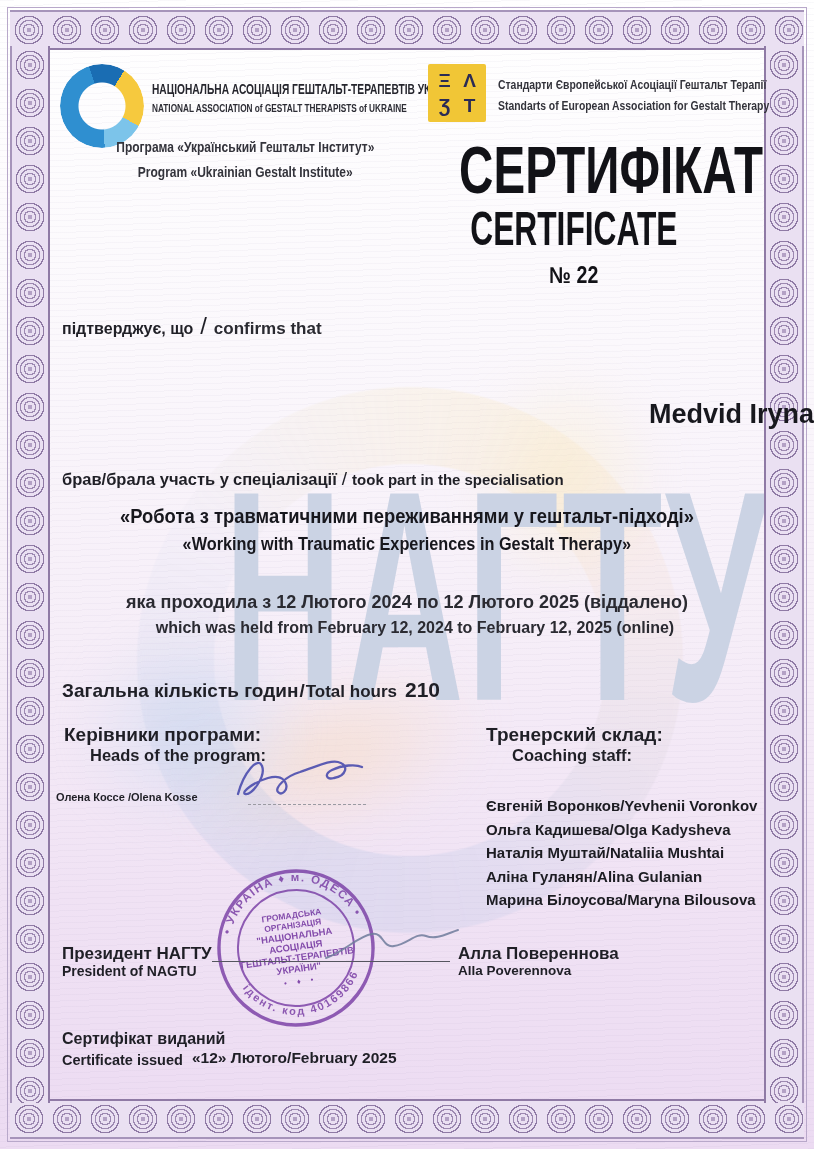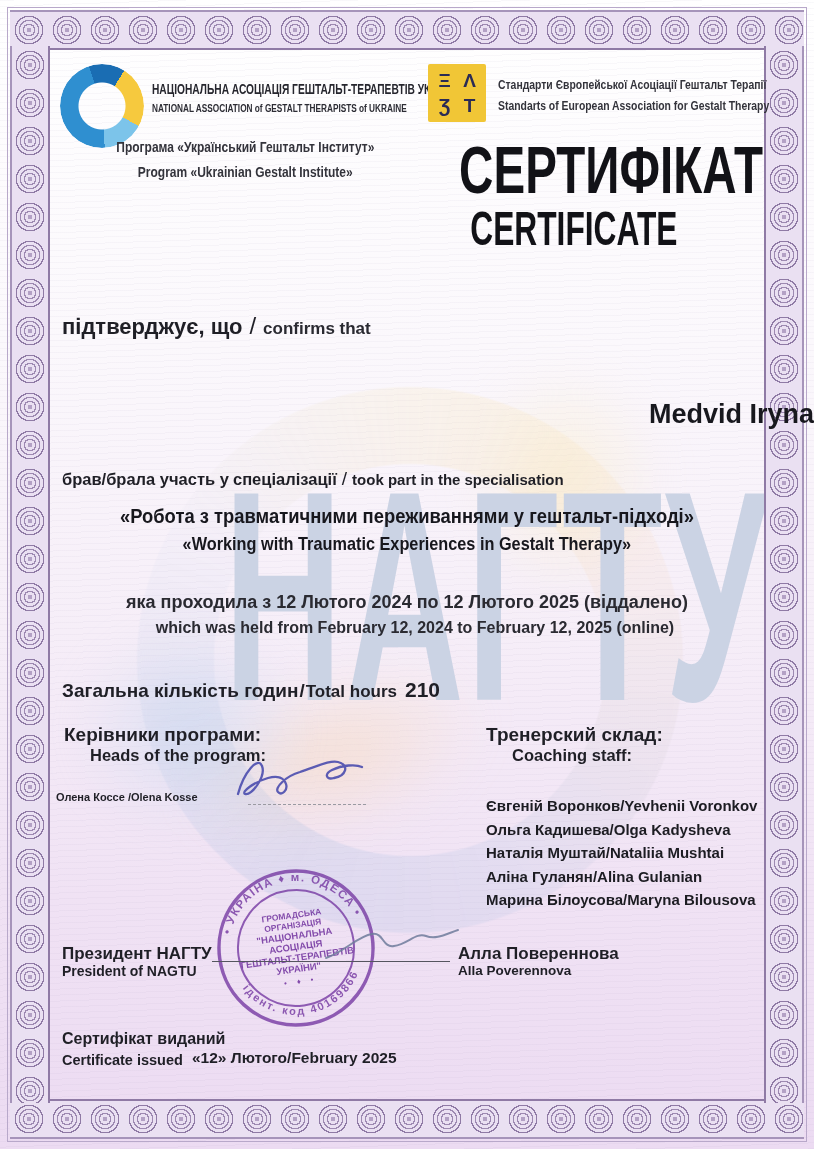--- a/index.html
+++ b/index.html
@@ -54,21 +54,21 @@
   
   .title-blk{left:400px;top:138px;width:348px;text-align:center;color:#121217;}
   .title-uk{font-size:66px;line-height:64px;font-weight:800;}
   .title-uk .sxc{transform:scaleX(.72);}
   .title-en{font-size:48px;line-height:50px;font-weight:800;margin-top:2px;}
   .title-en .sxc{transform:scaleX(.66);}
   .title-no{font-size:23px;line-height:26px;font-weight:700;margin-top:8px;}
   .title-no .sxc{transform:scaleX(.85);}
   
   .confirms{left:62px;top:312px;}
-  .confirms .uk{font-size:22px;font-weight:700;}
+  .confirms .uk{font-size:16px;font-weight:700;}
   .confirms .slash{font-size:24px;font-weight:400;margin:0 7px;}
   .confirms .en{font-size:17px;font-weight:600;color:#2a2a31;}
   
   .name-uk{left:0;right:0;top:362px;text-align:center;font-size:30px;font-weight:800;color:#18181e;}
   .name-en{left:0;right:0;top:399px;text-align:right;font-size:27px;font-weight:800;color:#18181e;}
   
   .part{left:62px;top:468px;font-size:16.5px;}
   .part .r{font-weight:600;}
   .part .b{font-weight:800;margin-left:4px;}
   .part .slash{font-weight:400;font-size:19px;margin:0 5px;}
@@ -150,20 +150,21 @@
     <span>Т</span>
   </div>
   <div class="abs ct eagt-text">
     <div class="nowrap"><span class="sx" style="transform:scaleX(.8)">Стандарти Європейської Асоціації Гештальт Терапії</span></div>
     <div class="nowrap"><span class="sx" style="transform:scaleX(.8)">Standarts of European Association for Gestalt Therapy</span></div>
   </div>
 
   <div class="abs ct title-blk">
     <div class="title-uk nowrap"><span class="sxc">СЕРТИФІКАТ</span></div>
     <div class="title-en nowrap"><span class="sxc">CERTIFICATE</span></div>
+    <div class="title-no nowrap"><span class="sxc">№ 22</span></div>
   </div>
 
   <div class="abs ct confirms nowrap">
     <span class="uk">підтверджує, що</span><span class="slash">/</span><span class="en">confirms that</span>
   </div>
 
   <div class="abs ct name-en nowrap">Medvid Iryna</div>
 
   <div class="abs ct part nowrap">
     <span class="r">брав/брала участь у</span><span class="b">спеціалізації</span><span class="slash">/</span><span class="r en">took part in the</span><span class="b en">specialisation</span>

